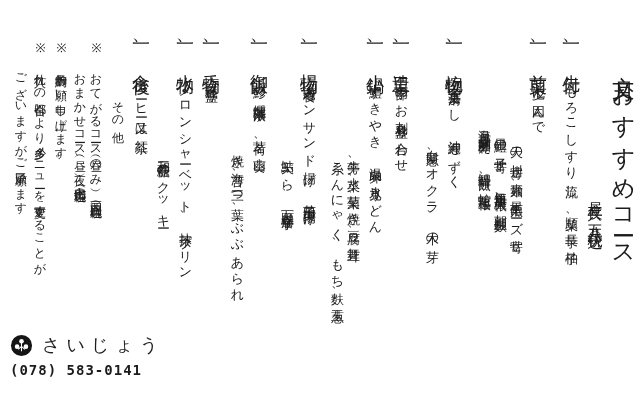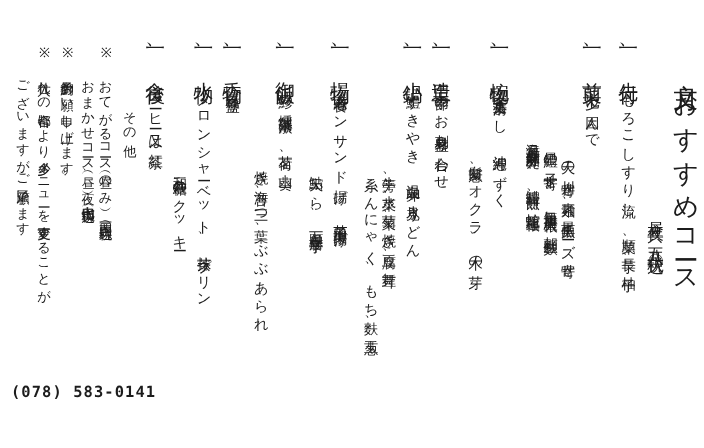--- a/index.html
+++ b/index.html
@@ -49,21 +49,21 @@
   .footer {
     position: absolute; left: 10px; top: 333px;
   }
   .shop-row { display: flex; align-items: center; gap: 9px; }
   .crest    { display: block; }
   .shop-name {
     font-size: 18px; letter-spacing: 6px;
     font-family: "Liberation Serif", "DejaVu Serif", serif;
   }
   .phone {
-    margin-top: 16px;
+    margin-top: 5px;
     font-family: "DejaVu Sans Mono", "Liberation Mono", monospace;
     font-weight: bold;
     font-size: 14px; letter-spacing: 1px;
   }
 </style>
 </head>
 <body style="background: rgb(255, 255, 255); color: rgb(28, 28, 28);">
 
 <div class="menu">
 
@@ -150,14 +150,24 @@
     <span class="ntext">仕入れの都合により多少メニューを変更することが</span>
   </div>
   <div class="col note-col">
     <span class="nmark"></span>
     <span class="ntext">ございますがご了承願います</span>
   </div>
 
 </div>
 
 <div class="footer">
+  <div class="shop-row">
+    <svg class="crest" width="23" height="23" viewBox="0 0 24 24">
+      <circle cx="12" cy="12" r="11" fill="#151515"></circle>
+      <circle cx="12" cy="7.6" r="2.4" fill="#ffffff"></circle>
+      <circle cx="7.4" cy="13.2" r="2.4" fill="#ffffff"></circle>
+      <circle cx="16.6" cy="13.2" r="2.4" fill="#ffffff"></circle>
+      <path d="M12 9.5 L12 18 M12 13 L8.5 16 M12 13 L15.5 16" stroke="#ffffff" stroke-width="1.1" fill="none"></path>
+    </svg>
+    <span class="shop-name">さいじょう</span>
+  </div>
   <div class="phone">(078) 583-0141</div>
 </div>
 
 </body></html>

